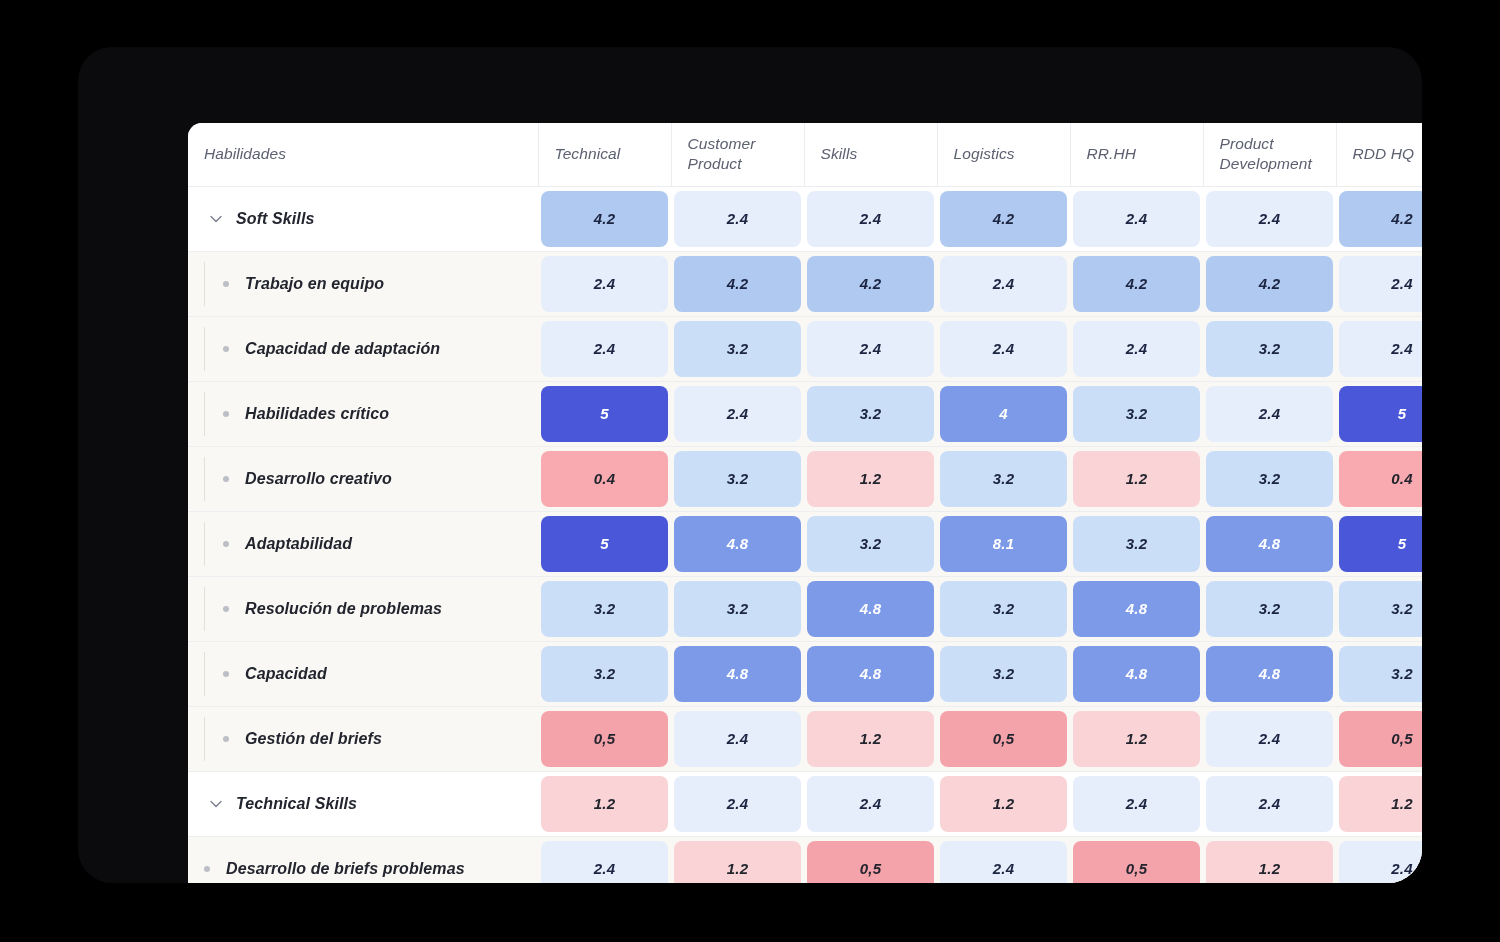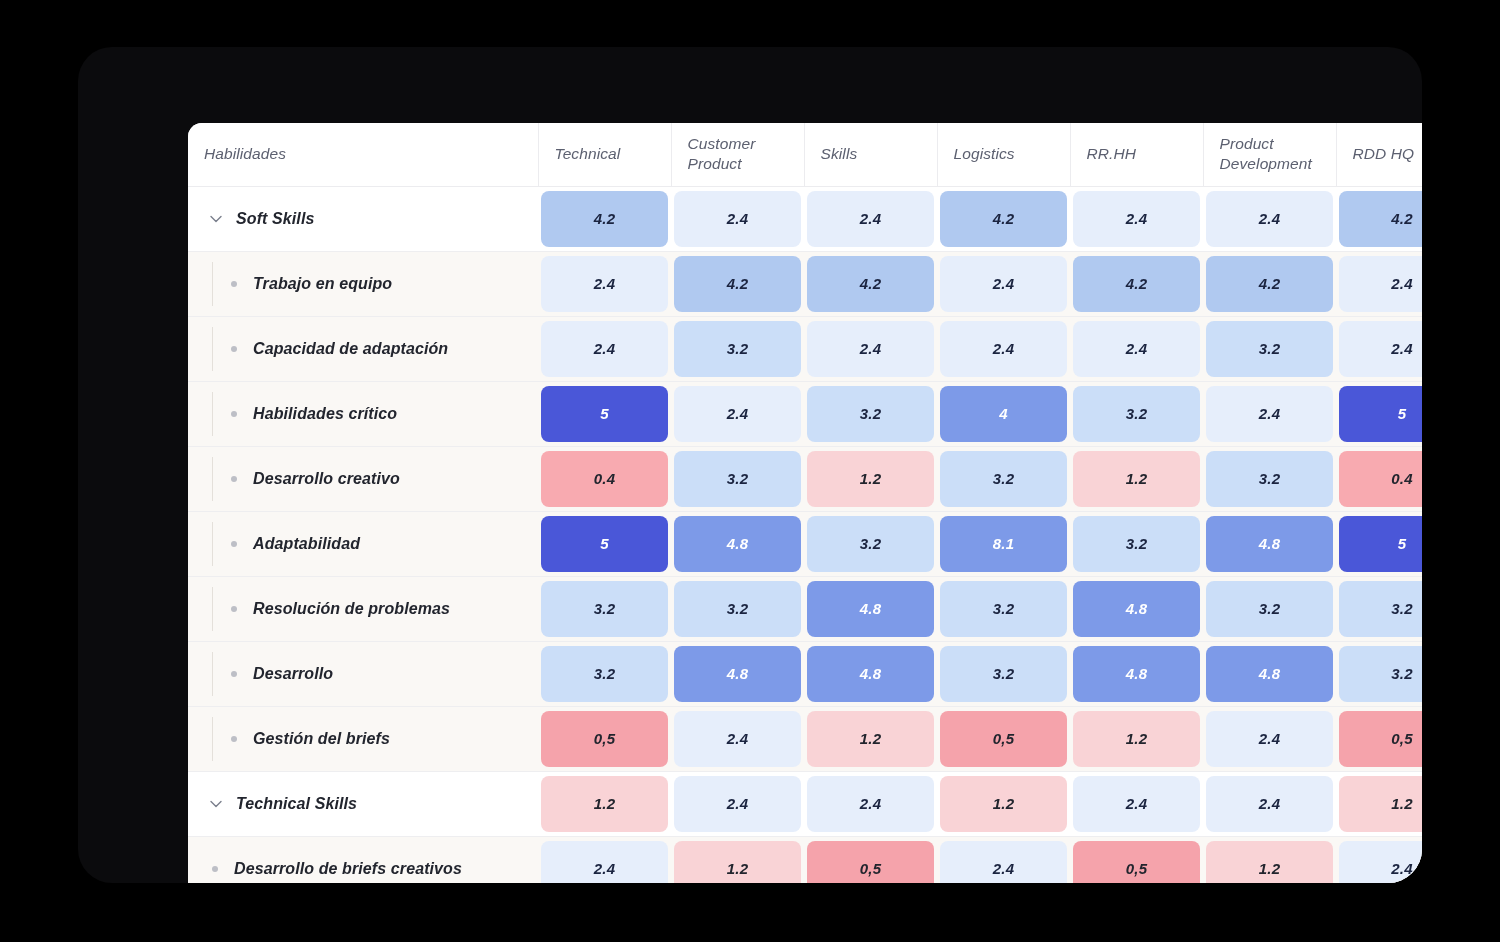--- a/index.html
+++ b/index.html
@@ -70,21 +70,21 @@
 
   td.skill-cell {
     padding: 0;
     vertical-align: middle;
     position: relative;
   }
   .skill-inner {
     display: flex;
     align-items: center;
     height: 64px;
-    padding-left: 24px;
+    padding-left: 16px;
   }
   .group-row .skill-inner { padding-left: 18px; }
 
   .chev {
     width: 20px; height: 20px;
     flex: 0 0 20px;
     margin-right: 10px;
     display: flex; align-items: center; justify-content: center;
     color: #7a7f8c;
   }
@@ -388,21 +388,21 @@
             </td>
             <td class="val-cell">
               <div class="chip" style="background: rgb(203, 222, 248); color: rgb(27, 36, 64);">3.2</div>
             </td>
           </tr>
           <tr class="child-row">
             <td class="skill-cell">
               <div class="skill-inner">
                 <span class="indent-line"></span>
                 <span class="bullet"></span>
-                <span class="skill-label">Desarrollo</span>
+                <span class="skill-label">Capacidad</span>
               </div>
             </td>
             <td class="val-cell">
               <div class="chip" style="background: rgb(203, 222, 248); color: rgb(27, 36, 64);">3.2</div>
             </td>
             <td class="val-cell">
               <div class="chip" style="background: rgb(125, 154, 232); color: rgb(255, 255, 255);">4.8</div>
             </td>
             <td class="val-cell">
               <div class="chip" style="background: rgb(125, 154, 232); color: rgb(255, 255, 255);">4.8</div>
@@ -480,21 +480,21 @@
               <div class="chip" style="background: rgb(230, 238, 251); color: rgb(27, 36, 64);">2.4</div>
             </td>
             <td class="val-cell">
               <div class="chip" style="background: rgb(249, 211, 214); color: rgb(34, 37, 46);">1.2</div>
             </td>
           </tr>
           <tr class="child-row tech">
             <td class="skill-cell">
               <div class="skill-inner">
                 <span class="bullet flush"></span>
-                <span class="skill-label">Desarrollo de briefs creativos</span>
+                <span class="skill-label">Desarrollo de briefs problemas</span>
               </div>
             </td>
             <td class="val-cell">
               <div class="chip" style="background: rgb(230, 238, 251); color: rgb(27, 36, 64);">2.4</div>
             </td>
             <td class="val-cell">
               <div class="chip" style="background: rgb(249, 211, 214); color: rgb(34, 37, 46);">1.2</div>
             </td>
             <td class="val-cell">
               <div class="chip" style="background: rgb(245, 163, 171); color: rgb(34, 37, 46);">0,5</div>

